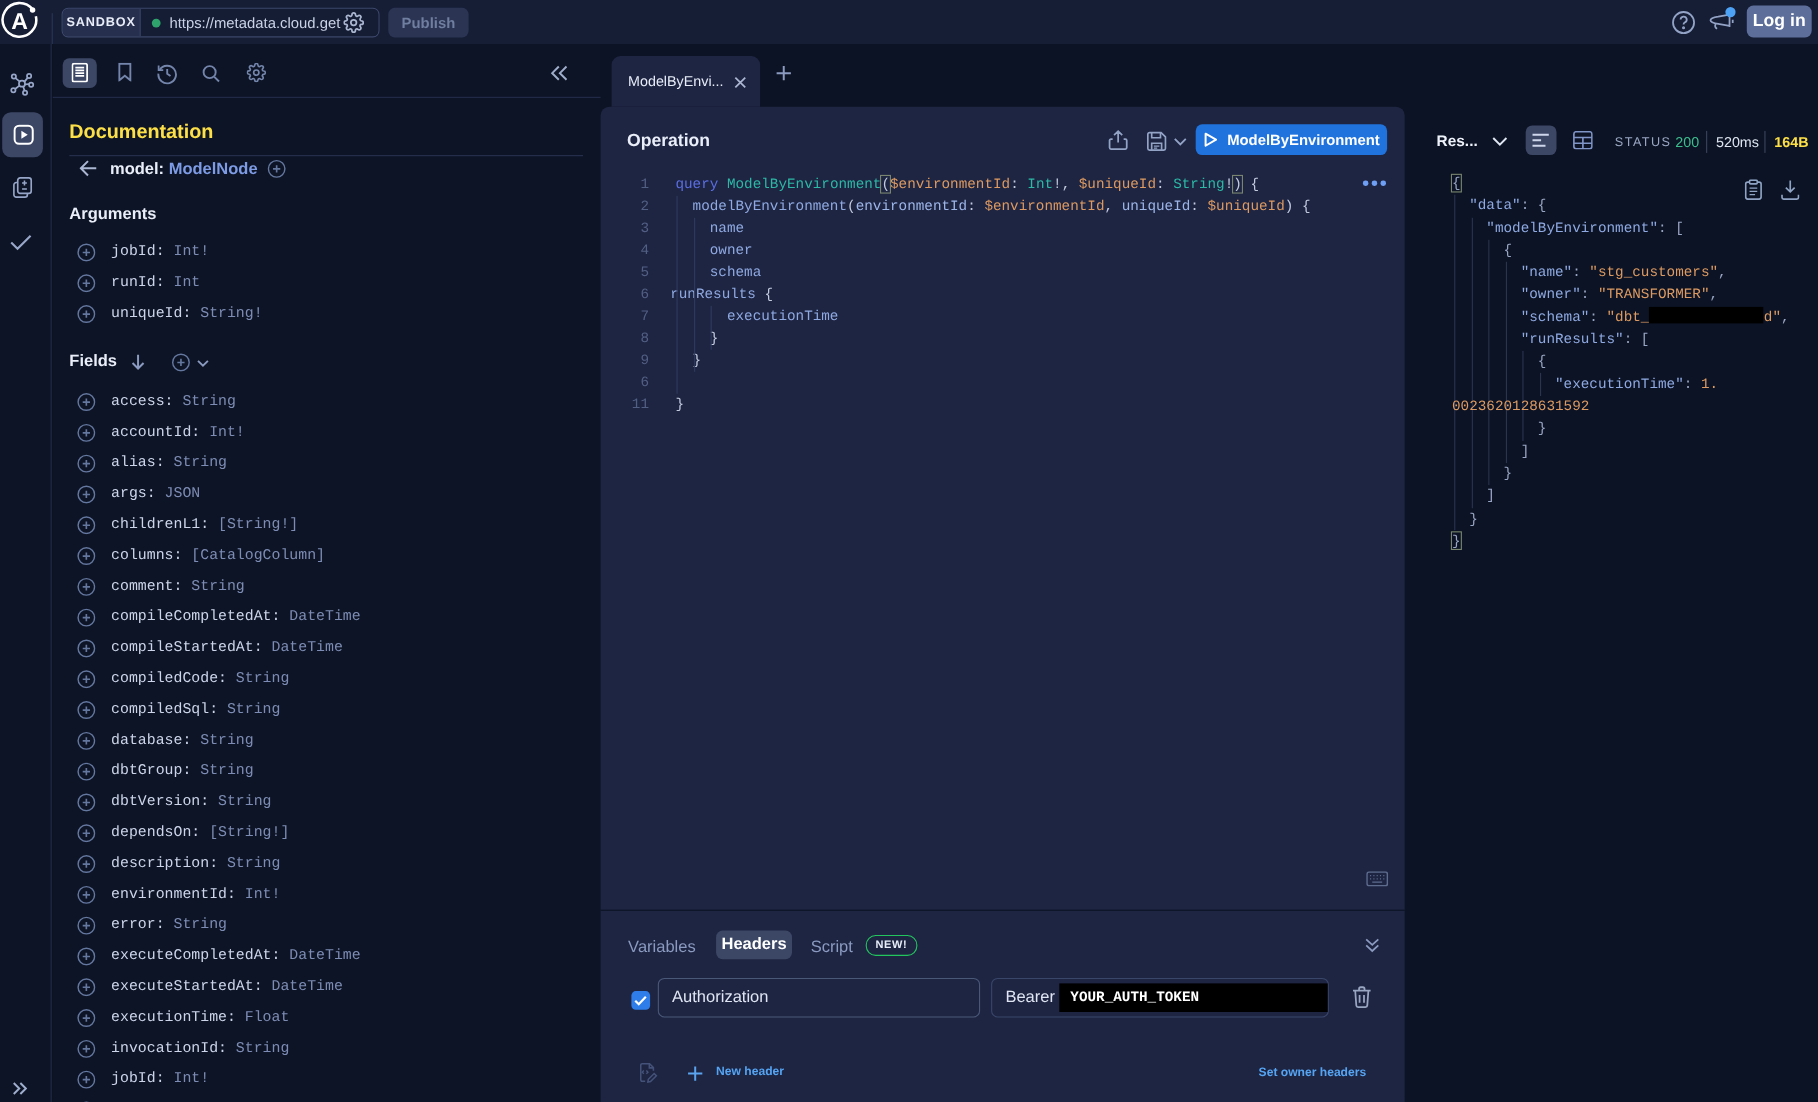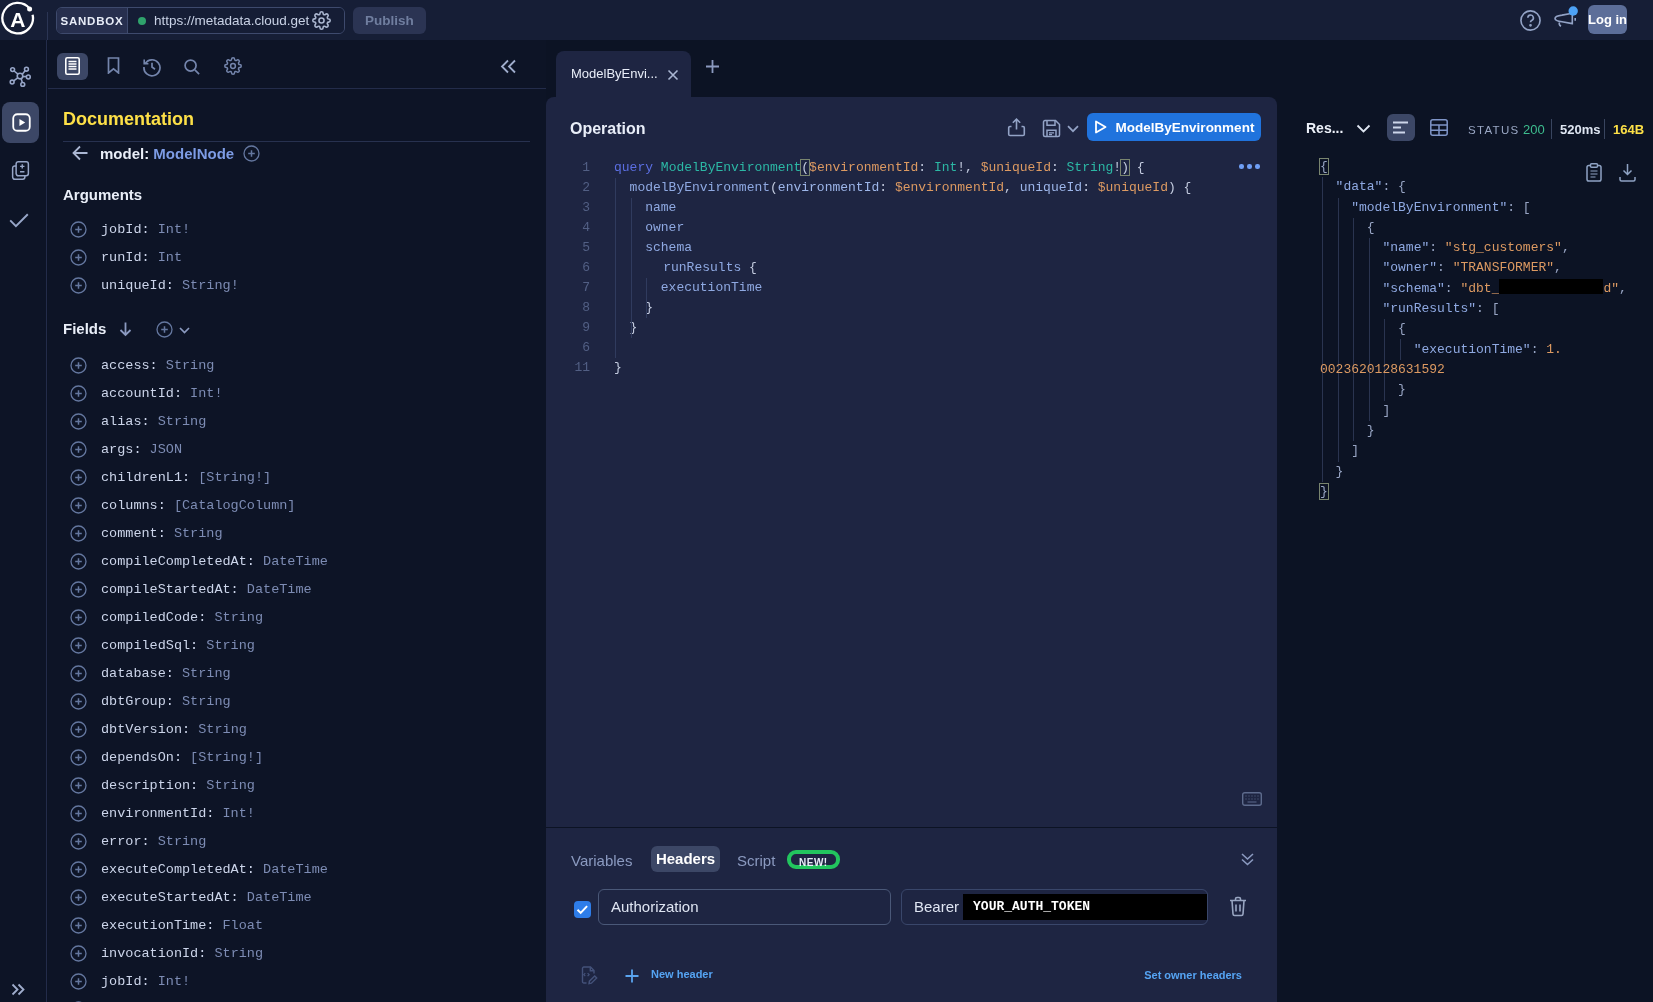--- a/index.html
+++ b/index.html
@@ -10,21 +10,21 @@
   
   #topbar { position:absolute; left:0; top:0; width:1653px; height:40px; background:#161e36; }
   #railline { position:absolute; left:47px; top:12px; width:1px; height:28px; background:#2b3554; }
   #sandboxctl { position:absolute; left:56px; top:7px; height:27px; display:flex; border:1px solid #3e4a6d; border-radius:6px; overflow:hidden; }
   #sandboxctl .sb { background:#272f4e; color:#e8edf8; font-size:11.5px; font-weight:bold; letter-spacing:0.8px; width:71px; display:flex; align-items:center; justify-content:center; border-right:1px solid #3e4a6d; }
   #sandboxctl .url { background:#151d35; display:flex; align-items:center; padding:0 8px 0 10px; width:216px; }
   #sandboxctl .url svg { flex:none; }
   #sandboxctl .dot { width:8px; height:8px; border-radius:50%; background:#2fa36c; margin-right:8px; flex:none; }
   #sandboxctl .utx { color:#c9d2e6; font-size:13.5px; white-space:nowrap; overflow:hidden; width:158px; }
   #publish { position:absolute; left:353px; top:7px; width:73px; height:27px; background:#2b3453; border-radius:6px; color:#707e9f; font-size:13.5px; font-weight:bold; text-align:center; line-height:27px; }
-  #login { position:absolute; left:1588px; top:5px; width:39px; height:29px; background:#5c6e99; border-radius:6px; color:#fff; font-size:13px; font-weight:bold; text-align:center; line-height:29px; }
+  #login { position:absolute; left:1588px; top:5px; width:59px; height:29px; background:#5c6e99; border-radius:6px; color:#fff; font-size:16px; font-weight:bold; text-align:center; line-height:29px; }
   
   #rail { position:absolute; left:0; top:40px; width:47px; height:962px; background:#0d1426; border-right:1px solid #232c4a; }
   #railsel { position:absolute; left:2px; top:62px; width:37px; height:41px; background:#3c4766; border-radius:8px; }
   
   #doc { position:absolute; left:48px; top:40px; width:498px; height:962px; background:#0d1426; }
   #docsel { position:absolute; left:9px; top:13px; width:31px; height:27px; background:#3c4766; border-radius:6px; }
   #dochr1 { position:absolute; left:0; top:48px; width:498px; height:1px; background:#232c4a; }
   #doc h1 { position:absolute; left:15px; top:69px; font-size:18px; font-weight:bold; color:#fde047; }
   #dochr2 { position:absolute; left:15px; top:101px; width:467px; height:1px; background:#27314f; }
   .dhead { position:absolute; font-size:15px; font-weight:bold; color:#e9eef8; }
@@ -41,21 +41,21 @@
   .lnum { position:absolute; width:26px; text-align:right; color:#525f84; font-family:"Liberation Mono", monospace; font-size:13px; line-height:20px; }
   .ig { position:absolute; width:1px; background:#303b5e; }
   
   .kw { color:#5b6ee2; } .opn { color:#2cb8a5; } .vr { color:#dd9a62;text-align:center; }
   .fld { color:#8fa9e2; } .pn { color:#c3cbdf; } .arg { color:#9db6ea; }
   .bx { outline:1px solid #79856f; }
   
   #dockline { position:absolute; left:546px; top:827px; width:731px; height:1px; background:#0c1324; }
   .dtab { position:absolute; font-size:15px; color:#8b9ac0; }
   #hdrtab { position:absolute; left:651px; top:846px; width:69px; height:26px; background:#3c4766; border-radius:6px; color:#fff; font-size:15px; font-weight:bold; text-align:center; line-height:26px; }
-  #newbadge { position:absolute; left:787px; top:850px; height:19px; border:4px solid #22c55e; border-radius:9px; color:#e8edf8; font-size:10px; font-weight:bold; letter-spacing:0.5px; padding:0 8px; line-height:17px; }
+  #newbadge { position:absolute; left:787px; top:850px; height:19px; border:1px solid #22c55e; border-radius:9px; color:#e8edf8; font-size:10px; font-weight:bold; letter-spacing:0.5px; padding:0 8px; line-height:17px; }
   #cbx { position:absolute; left:574px; top:901px; width:17px; height:17px; background:#2e7de9; border-radius:4px; }
   #hname { position:absolute; left:598px; top:889px; width:293px; height:36px; border:1px solid #4a5878; border-radius:6px; color:#dfe5f2; font-size:15px; line-height:34px; padding-left:12px; }
   #hval { position:absolute; left:901px; top:889px; width:307px; height:36px; border:1px solid #39466a; border-radius:6px; color:#dfe5f2; font-size:15px; line-height:34px; padding-left:12px; display:flex; align-items:center; }
   #tok { background:#000; color:#fff; font-family:"Liberation Mono", monospace; font-size:13px; font-weight:bold; height:26px; line-height:26px; padding:0 10px; margin-left:4px; width:246px; }
   .blink { color:#55a4f3; font-size:11px; font-weight:bold; }
   
   #resttl { position:absolute; left:1306px; top:120px; font-size:14px; font-weight:bold; color:#eef2fa; }
   #fsel { position:absolute; left:1387px; top:114px; width:28px; height:27px; background:#3c4766; border-radius:6px; }
   .stat { position:absolute; top:122px; font-size:13px; }
   .jline { position:absolute; white-space:pre; font-family:"Liberation Mono", monospace; font-size:13px; line-height:20px; }
@@ -394,21 +394,21 @@
 <div class="codeline" style="left:614px;top:158px"><span class="kw">query</span> <span class="opn">ModelByEnvironment</span><span class="pn bx">(</span><span class="vr">$environmentId</span><span class="pn">: </span><span class="opn">Int</span><span class="pn">!, </span><span class="vr">$uniqueId</span><span class="pn">: </span><span class="opn">String</span><span class="pn">!</span><span class="pn bx">)</span><span class="pn"> {</span></div>
 <div class="lnum" style="left:564px;top:178px">2</div>
 <div class="codeline" style="left:614px;top:178px">  <span class="fld">modelByEnvironment</span><span class="pn">(</span><span class="arg">environmentId</span><span class="pn">: </span><span class="vr">$environmentId</span><span class="pn">, </span><span class="arg">uniqueId</span><span class="pn">: </span><span class="vr">$uniqueId</span><span class="pn">) {</span></div>
 <div class="lnum" style="left:564px;top:198px">3</div>
 <div class="codeline" style="left:614px;top:198px">    <span class="fld">name</span></div>
 <div class="lnum" style="left:564px;top:218px">4</div>
 <div class="codeline" style="left:614px;top:218px">    <span class="fld">owner</span></div>
 <div class="lnum" style="left:564px;top:238px">5</div>
 <div class="codeline" style="left:614px;top:238px">    <span class="fld">schema</span></div>
 <div class="lnum" style="left:564px;top:258px">6</div>
-<div class="codeline" style="left:632px;top:258px">    <span class="fld">runResults</span><span class="pn"> {</span></div>
+<div class="codeline" style="left:578px;top:258px">    <span class="fld">runResults</span><span class="pn"> {</span></div>
 <div class="lnum" style="left:564px;top:278px">7</div>
 <div class="codeline" style="left:614px;top:278px">      <span class="fld">executionTime</span></div>
 <div class="lnum" style="left:564px;top:298px">8</div>
 <div class="codeline" style="left:614px;top:298px">    <span class="pn">}</span></div>
 <div class="lnum" style="left:564px;top:318px">9</div>
 <div class="codeline" style="left:614px;top:318px">  <span class="pn">}</span></div>
 <div class="lnum" style="left:564px;top:338px">6</div>
 <div class="lnum" style="left:564px;top:358px">11</div>
 <div class="codeline" style="left:614px;top:358px"><span class="pn">}</span></div>
 <div class="ig" style="left:615px;top:178px;height:180px"></div>
@@ -461,21 +461,21 @@
 <svg class="abs" style="left:1393px;top:121px" width="16" height="13" viewBox="0 0 16 13" fill="none" stroke="#cdd6ea" stroke-width="1.8">
     <path d="M0 1.5h15M0 6.5h8M0 11.5h12"></path>
   </svg>
 <svg class="abs" style="left:1430px;top:119px" width="18" height="17" viewBox="0 0 18 17" fill="none" stroke="#7f95c8" stroke-width="1.5">
     <rect x="0.8" y="0.8" width="16.4" height="15.4" rx="2"></rect>
     <path d="M0.8 6h16.4M0.8 11.2h16.4M9 6v10"></path>
   </svg>
 <div class="stat" style="left:1468px;color:#9aa7c4;letter-spacing:1.3px;font-size:11.5px;top:124px">STATUS</div>
 <div class="stat" style="left:1523px;color:#3dbd8e">200</div>
 <div class="vdiv" style="left:1551px"></div>
-<div class="stat" style="left:1560px;color:#dfe6f2;font-weight:bold">520ms</div>
+<div class="stat" style="left:1560px;color:#dfe6f2;font-weight:normal">520ms</div>
 <div class="vdiv" style="left:1604px"></div>
 <div class="stat" style="left:1613px;color:#fde047;font-weight:bold">164B</div>
 <svg class="abs" style="left:1586px;top:163px" width="16" height="19" viewBox="0 0 16 19" fill="none" stroke="#8fa3c4" stroke-width="1.5">
     <rect x="1" y="2.5" width="14" height="15.5" rx="1.8"></rect>
     <rect x="4.5" y="0.8" width="7" height="3.4" rx="1" fill="#0c1324"></rect>
     <path d="M4.5 8h7M4.5 11h7M4.5 14h5" stroke-width="1.2"></path>
   </svg>
 <svg class="abs" style="left:1619px;top:163px" width="17" height="19" viewBox="0 0 17 19" fill="none" stroke="#8fa3c4" stroke-width="1.5">
     <path d="M8.5 1v10M4.5 7.5l4 4 4-4M1 14v2.5A1.5 1.5 0 0 0 2.5 18h12a1.5 1.5 0 0 0 1.5-1.5V14"></path>
   </svg>

